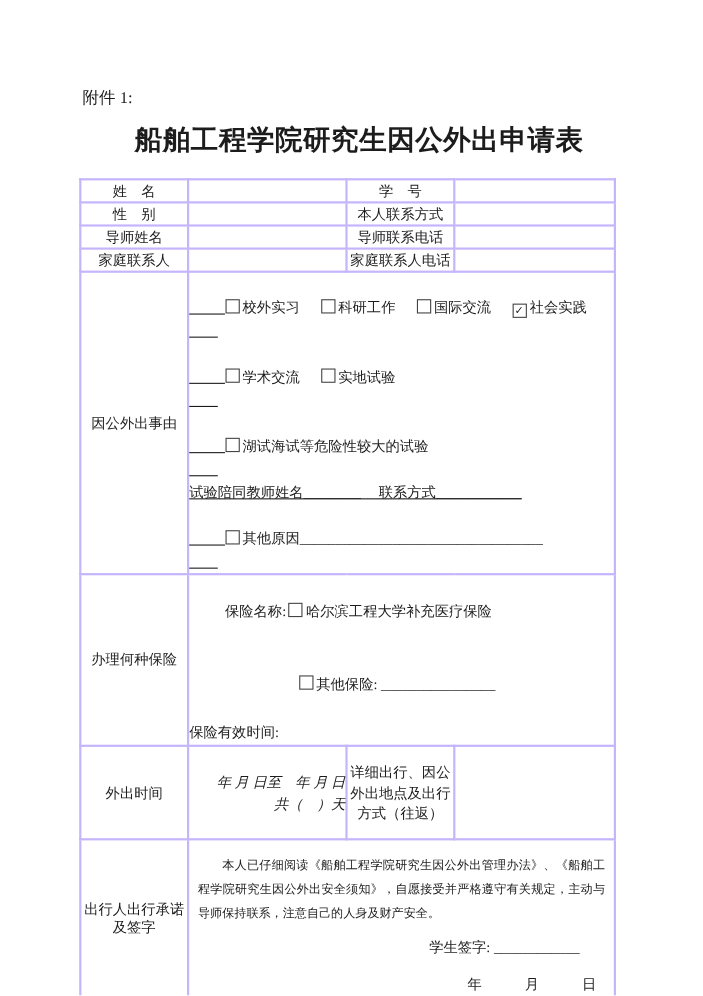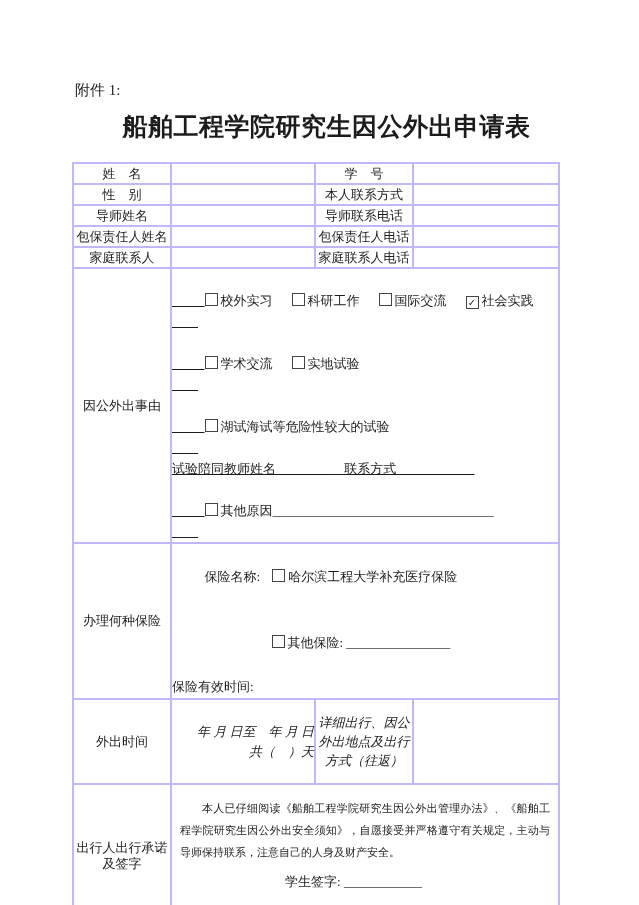--- a/index.html
+++ b/index.html
@@ -21,30 +21,30 @@
   .optline{line-height:21px;white-space:pre;text-decoration:underline;}
   .opt{display:inline-block;}
   .opt.w{width:87px;}
   .cb{
     display:inline-block;width:11px;height:11px;border:1px solid #444;
     line-height:11px;font-size:10px;text-align:center;margin-right:3px;
     vertical-align:-1px;font-family:"DejaVu Sans",sans-serif;
   }
   .insline{line-height:22px;white-space:pre;}
   .insline.indent{margin-left:67px;}
-  .ins-gap{margin-left:12px;}
+  .ins-gap{margin-left:2px;}
   td.timecell{text-align:right;line-height:20px;white-space:pre-line;font-style:italic;}
-  td.detailcell{text-align:center;line-height:19px;padding:0 6px;font-style:italic;}
+  td.detailcell{text-align:center;line-height:19px;padding:0 6px;}
   td.bigcell{vertical-align:top;}
   .cell-inner-commit{padding:12px 8px 0 8px;}
   .para{
     margin:0;font-size:11px;line-height:22px;text-align:justify;
     text-indent:2em;
   }
-  .signline{text-align:center;line-height:22px;}
+  .signline{text-align:right;line-height:22px;}
   .signline.student{margin-top:8px;padding-right:23px;}
   .dateline{text-align:right;line-height:22px;padding-right:8px;}
   .dateline.commit{margin-top:12px;}
 </style>
 </head>
 <body>
 
 <div class="page">
 
   <div class="attachment">附件 1:</div>
@@ -69,26 +69,20 @@
     <tr style="height:21px">
       <td class="lab">性　别</td>
       <td class="val"></td>
       <td class="lab">本人联系方式</td>
       <td class="val"></td>
     </tr>
     <tr style="height:21px">
       <td class="lab">导师姓名</td>
       <td class="val"></td>
       <td class="lab">导师联系电话</td>
-      <td class="val"></td>
-    </tr>
-    <tr style="height:21px">
-      <td class="lab">包保责任人姓名</td>
-      <td class="val"></td>
-      <td class="lab">包保责任人电话</td>
       <td class="val"></td>
     </tr>
     <tr style="height:21px">
       <td class="lab">家庭联系人</td>
       <td class="val"></td>
       <td class="lab">家庭联系人电话</td>
       <td class="val"></td>
     </tr>
 
     <tr style="height:105px">

